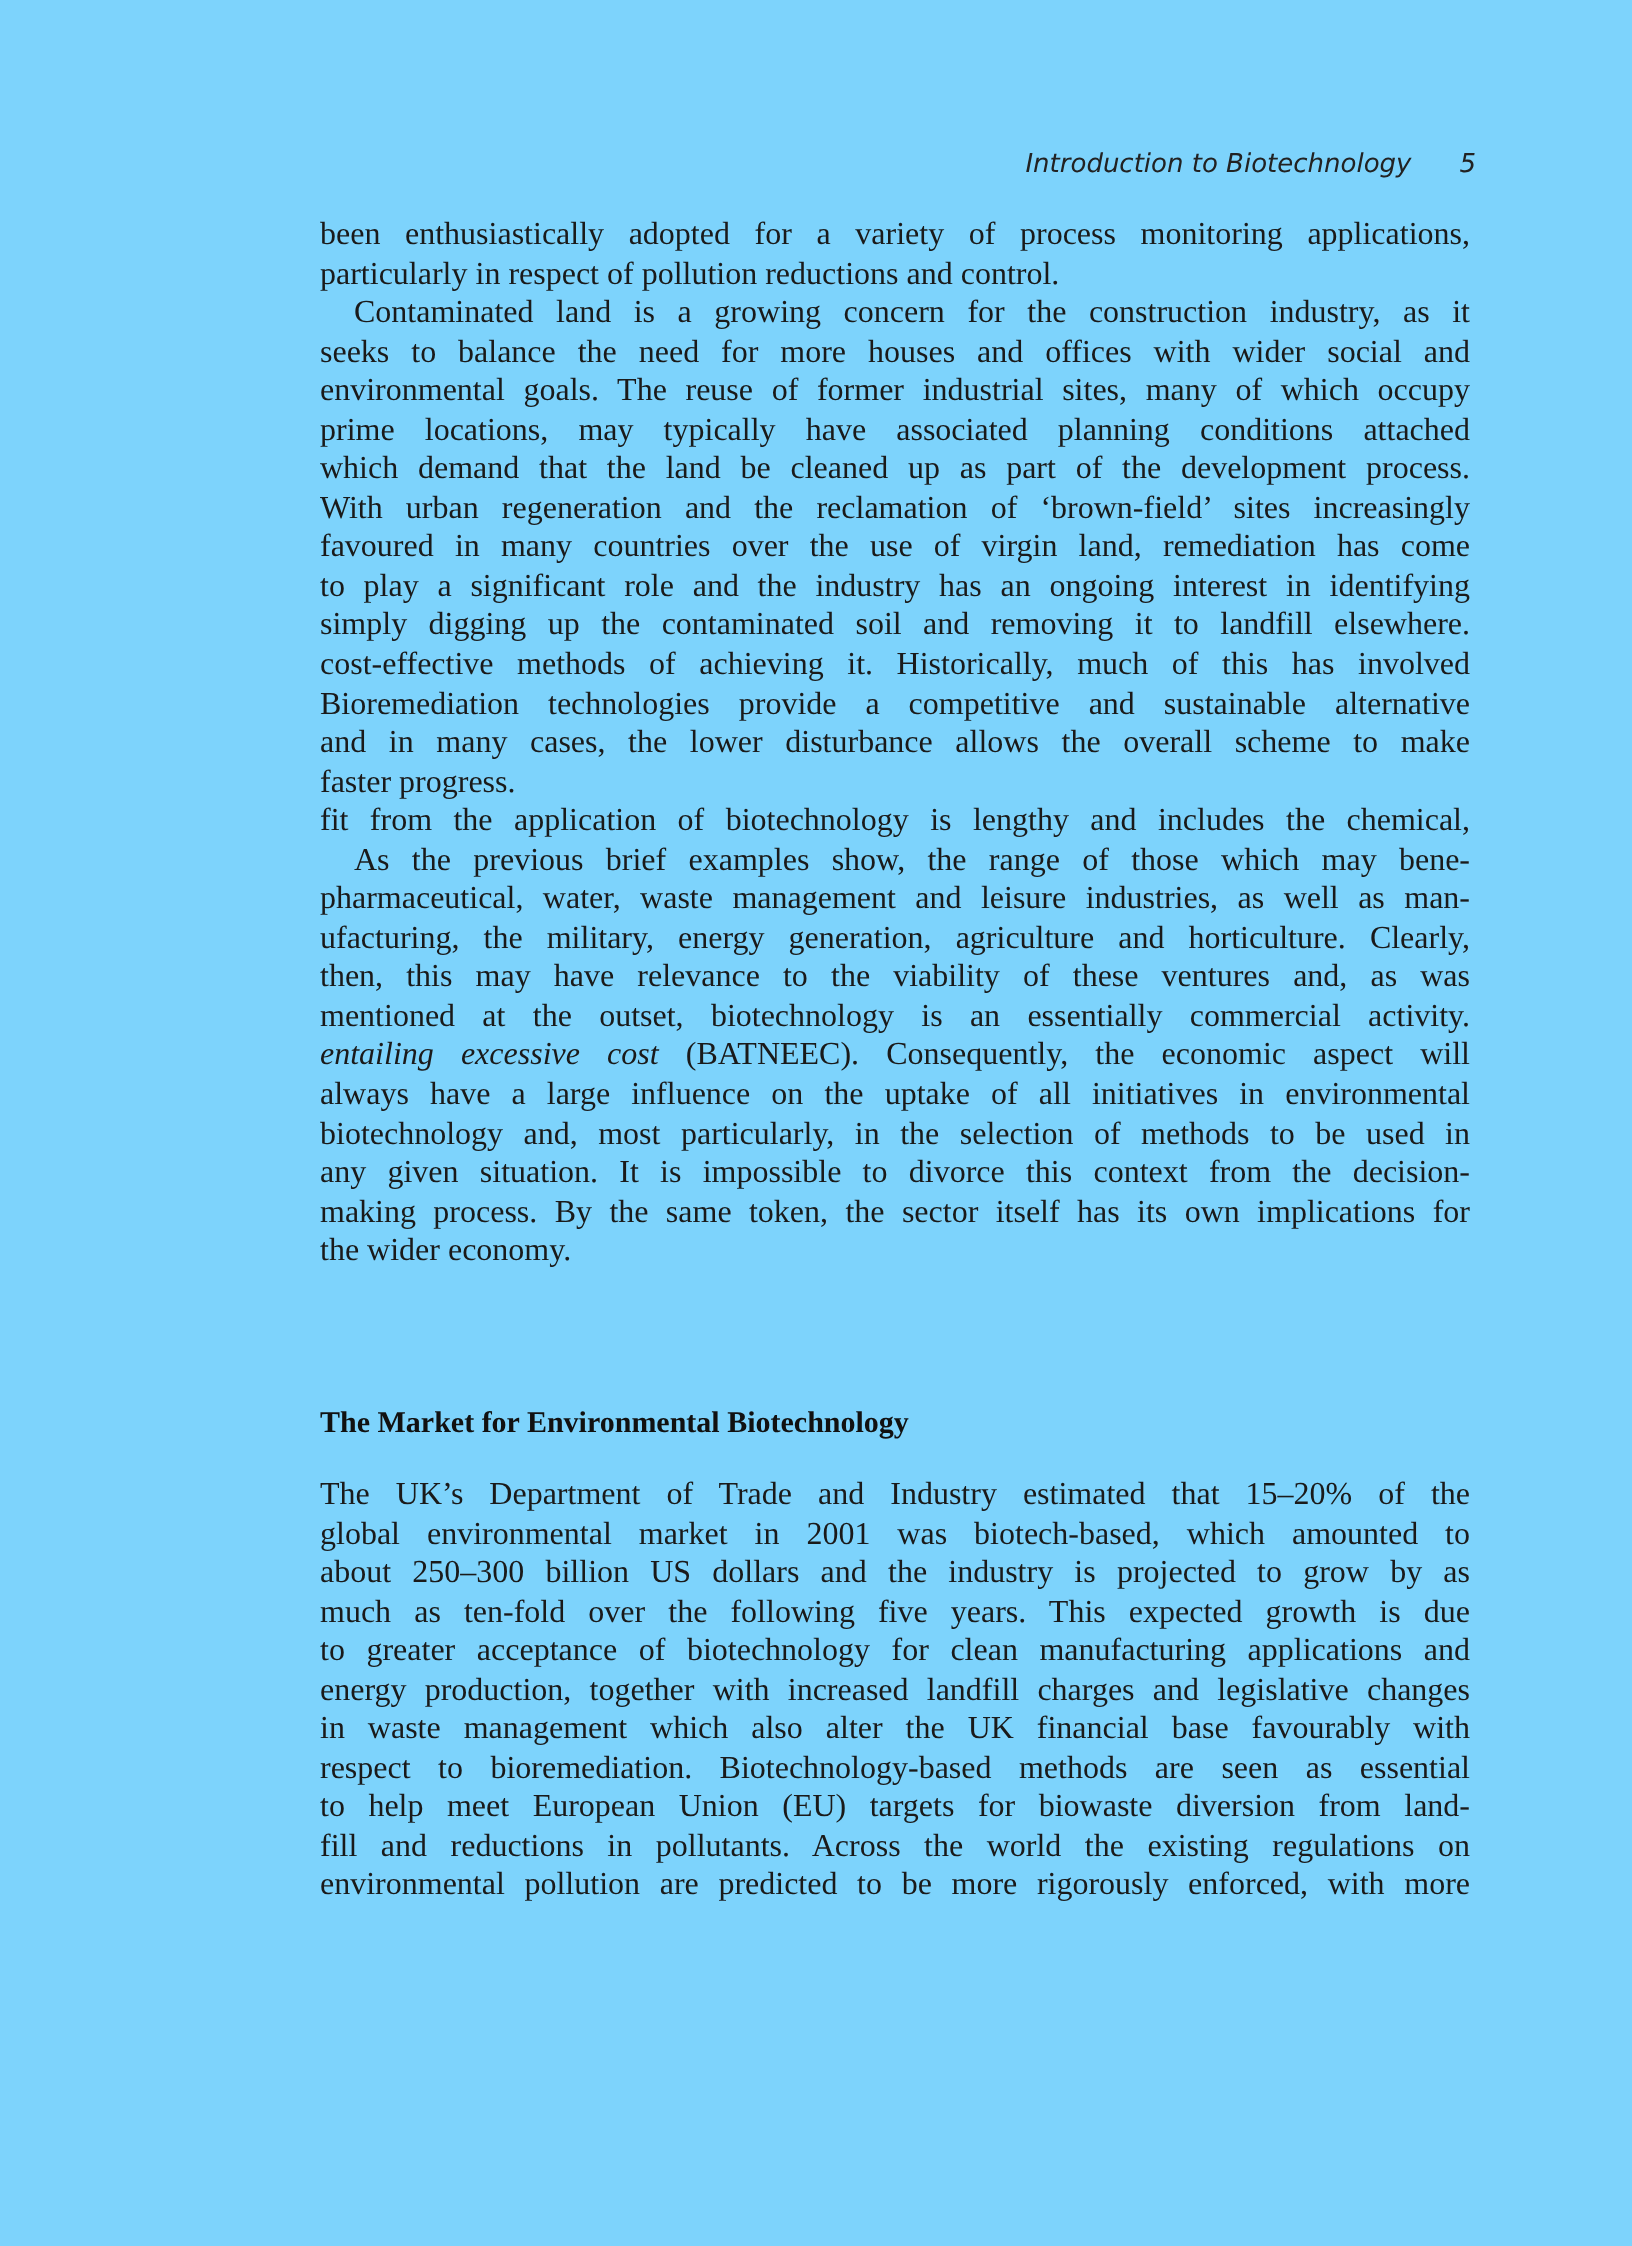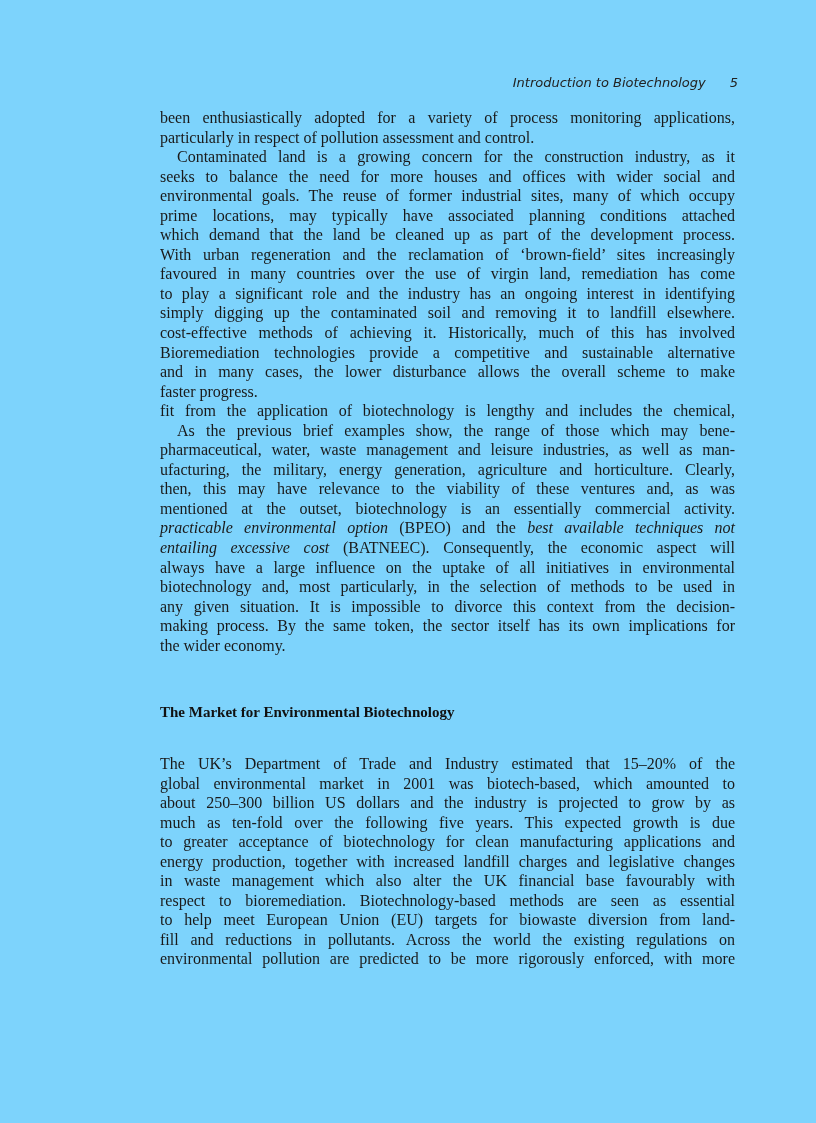--- a/index.html
+++ b/index.html
@@ -29,52 +29,51 @@
 </head>
 <body>
 
 <div class="page">
   <div class="running-head">
     <span>Introduction to Biotechnology</span><span class="pn">5</span>
   </div>
 
   <div class="body" id="sec1" style="top:108px;">
       <div class="line">been enthusiastically adopted for a variety of process monitoring applications,</div>
-      <div class="line last">particularly in respect of pollution assessment and control.</div>
+      <div class="line last">particularly in respect of pollution reductions and control.</div>
       <div class="line indent">Contaminated land is a growing concern for the construction industry, as it</div>
       <div class="line">seeks to balance the need for more houses and offices with wider social and</div>
       <div class="line">environmental goals. The reuse of former industrial sites, many of which occupy</div>
       <div class="line">prime locations, may typically have associated planning conditions attached</div>
       <div class="line">which demand that the land be cleaned up as part of the development process.</div>
       <div class="line">With urban regeneration and the reclamation of ‘brown-field’ sites increasingly</div>
       <div class="line">favoured in many countries over the use of virgin land, remediation has come</div>
       <div class="line">to play a significant role and the industry has an ongoing interest in identifying</div>
       <div class="line">simply digging up the contaminated soil and removing it to landfill elsewhere.</div>
       <div class="line">cost-effective methods of achieving it. Historically, much of this has involved</div>
       <div class="line">Bioremediation technologies provide a competitive and sustainable alternative</div>
       <div class="line">and in many cases, the lower disturbance allows the overall scheme to make</div>
       <div class="line last">faster progress.</div>
       <div class="line">fit from the application of biotechnology is lengthy and includes the chemical,</div>
       <div class="line indent">As the previous brief examples show, the range of those which may bene-</div>
       <div class="line">pharmaceutical, water, waste management and leisure industries, as well as man-</div>
       <div class="line">ufacturing, the military, energy generation, agriculture and horticulture. Clearly,</div>
       <div class="line">then, this may have relevance to the viability of these ventures and, as was</div>
       <div class="line">mentioned at the outset, biotechnology is an essentially commercial activity.</div>
-      <div class="line"><i>practicable environmental option</i> (BPEO) and the <i>best available techniques not</i></div>
       <div class="line"><i>entailing excessive cost</i> (BATNEEC). Consequently, the economic aspect will</div>
       <div class="line">always have a large influence on the uptake of all initiatives in environmental</div>
       <div class="line">biotechnology and, most particularly, in the selection of methods to be used in</div>
       <div class="line">any given situation. It is impossible to divorce this context from the decision-</div>
       <div class="line">making process. By the same token, the sector itself has its own implications for</div>
       <div class="line last">the wider economy.</div>
     </div>
 
   <div class="heading">The Market for Environmental Biotechnology</div>
 
-  <div class="body" id="sec2" style="top:754px;">
+  <div class="body" id="sec2" style="top:738px;">
       <div class="line">The UK’s Department of Trade and Industry estimated that 15–20% of the</div>
       <div class="line">global environmental market in 2001 was biotech-based, which amounted to</div>
       <div class="line">about 250–300 billion US dollars and the industry is projected to grow by as</div>
       <div class="line">much as ten-fold over the following five years. This expected growth is due</div>
       <div class="line">to greater acceptance of biotechnology for clean manufacturing applications and</div>
       <div class="line">energy production, together with increased landfill charges and legislative changes</div>
       <div class="line">in waste management which also alter the UK financial base favourably with</div>
       <div class="line">respect to bioremediation. Biotechnology-based methods are seen as essential</div>
       <div class="line">to help meet European Union (EU) targets for biowaste diversion from land-</div>
       <div class="line">fill and reductions in pollutants. Across the world the existing regulations on</div>

